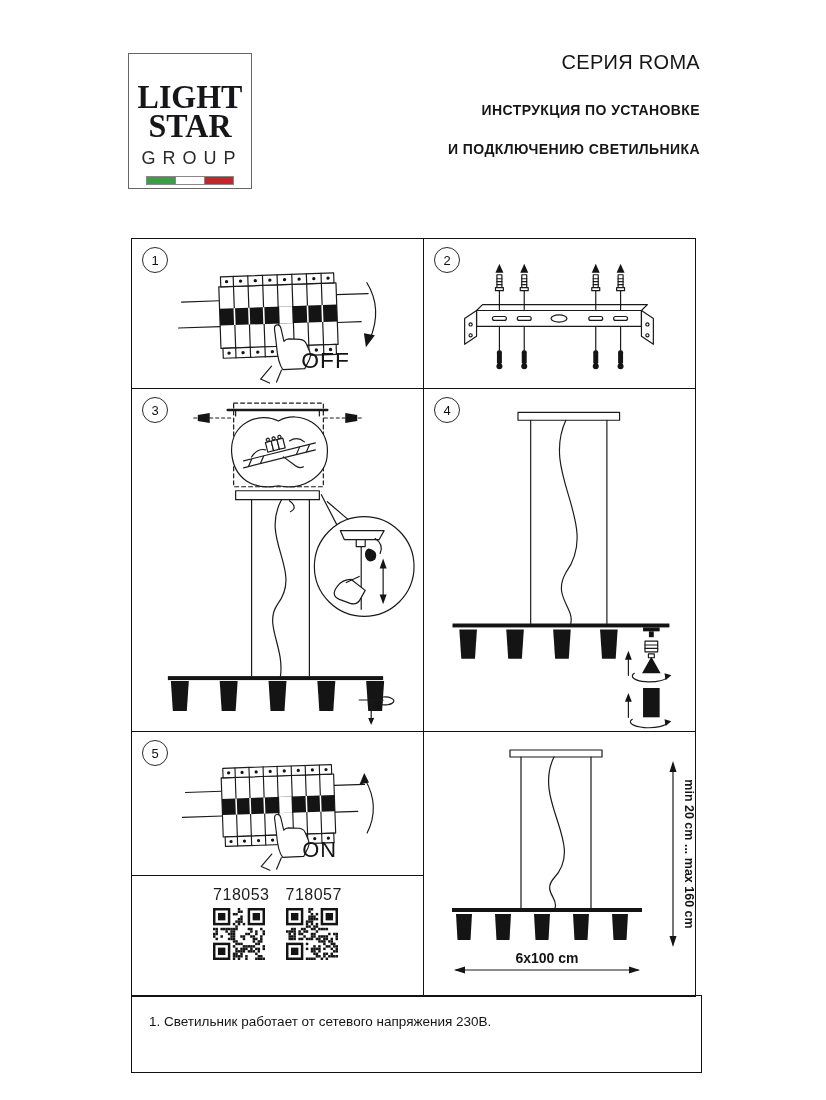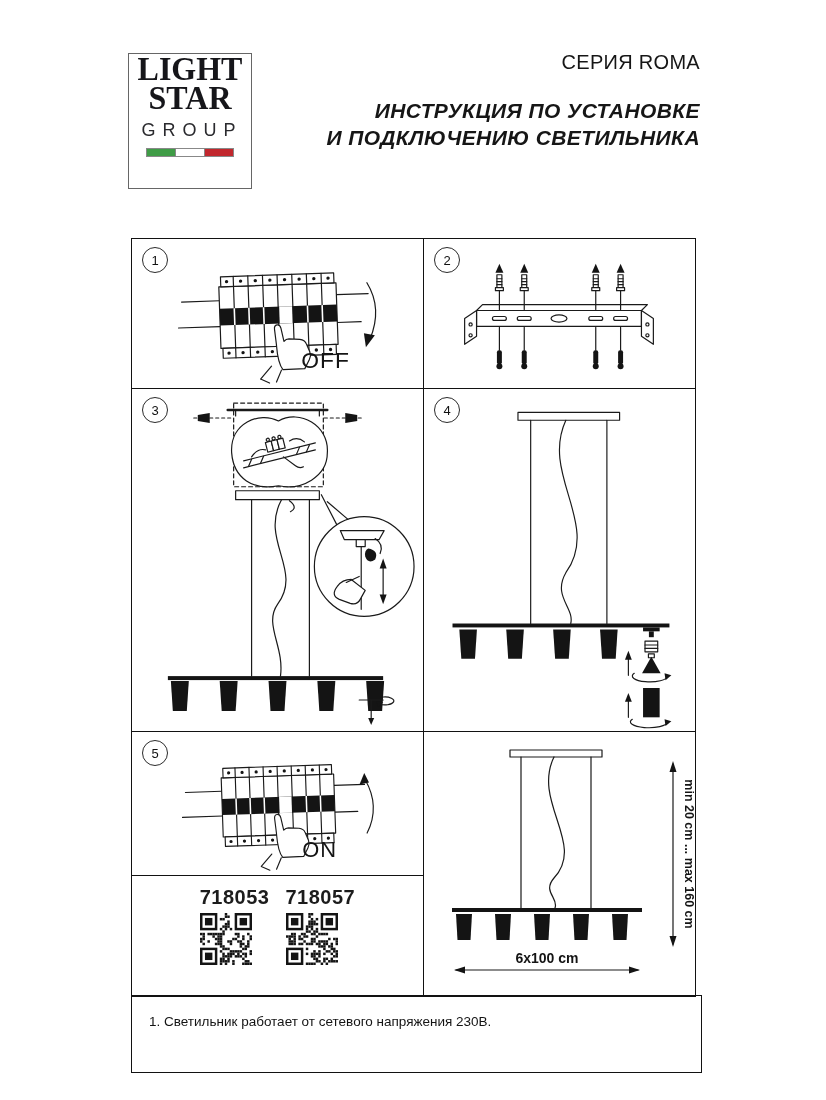--- a/index.html
+++ b/index.html
@@ -1,31 +1,31 @@
 <!DOCTYPE html>
 <html><head>
 <meta charset="utf-8">
 <style>
   html,body{margin:0;padding:0;background:#ffffff;}
   .sheet{position:relative;width:826px;height:1100px;background:#fff;overflow:hidden;
          font-family:"Liberation Sans",sans-serif;color:#1a1a1a;}
   
   .logo-box{position:absolute;left:128px;top:53px;width:124px;height:136px;
-            border:1px solid #666;background:#fff;text-align:center;box-sizing:border-box;padding-top:0;}
+            border:1px solid #666;background:#fff;text-align:center;box-sizing:border-box;padding-top:28px;}
   .logo-word{font-family:"Liberation Serif",serif;font-weight:bold;font-size:32px;line-height:29px;
              letter-spacing:0px;color:#16161a;transform:scaleY(1.08);}
   .logo-group{font-family:"Liberation Sans",sans-serif;font-size:18px;letter-spacing:7px;
               color:#2a2a2e;margin-top:8px;margin-left:4px;}
   .flag{width:86px;height:7px;margin:7px auto 0 auto;border:1px solid #888;display:flex;}
   .flag div{flex:1;}
   .flag .mid{border-left:1px solid #888;border-right:1px solid #888;}
   
   .header-block{position:absolute;top:44px;right:126px;text-align:right;}
   .hdr-line{font-weight:normal;font-size:20px;line-height:36px;letter-spacing:0.3px;color:#161616;}
-  .hdr-title{font-weight:bold;font-size:21px;line-height:27px;letter-spacing:0.4px;color:#161616;margin-top:17px;font-style:italic;}
+  .hdr-title{font-weight:bold;font-size:14px;line-height:27px;letter-spacing:0.4px;color:#161616;margin-top:17px;}
   
   .grid{position:absolute;left:131px;top:238px;width:563px;height:757px;
         border:1.5px solid #121212;box-sizing:content-box;}
   .cell{position:absolute;background:#fff;box-sizing:border-box;}
   .cell.br{border-right:1.5px solid #121212;}
   .cell.bb{border-bottom:1.5px solid #121212;}
   .stepnum{position:absolute;left:10px;top:8px;width:24px;height:24px;border:1.4px solid #2b2b2b;
            border-radius:50%;display:flex;align-items:center;justify-content:center;
            font-size:13px;color:#111;background:#fff;z-index:2;}
   .diag{position:absolute;left:0;top:0;width:100%;height:100%;}
@@ -33,21 +33,21 @@
   svg .lnw{stroke:#1a1a1a;stroke-width:1.2;fill:#fff;stroke-linejoin:round;}
   svg .fill{fill:#141414;stroke:none;}
   svg .wht{stroke:#fff;stroke-width:1.6;fill:none;}
   svg text{font-family:"Liberation Sans",sans-serif;fill:#141414;}
   .switch-label{font-size:23px;letter-spacing:1px;}
   .dim-label{font-size:12.5px;font-weight:bold;}
   
   .qr-row{position:absolute;left:0;top:0;width:100%;height:100%;display:flex;
           align-items:flex-start;justify-content:center;gap:16px;padding-top:10px;box-sizing:border-box;}
   .qr-item{text-align:center;}
-  .qr-label{font-weight:bold;font-size:20px;letter-spacing:0.5px;color:#1c1c1c;margin-bottom:4px;}
+  .qr-label{font-weight:normal;font-size:16px;letter-spacing:0.5px;color:#1c1c1c;margin-bottom:4px;}
   .qr-item svg{display:block;background:#fff;}
   
   .notes-box{position:absolute;left:131px;top:995px;width:571px;height:78px;
              border:1.5px solid #121212;box-sizing:border-box;padding:15px 0 0 17px;}
   .note-line{font-size:13.5px;line-height:22px;color:#141414;}
 </style>
 </head>
 <body>
 
 <div class="sheet">
@@ -59,21 +59,21 @@
     <div class="flag">
       <div style="background: rgb(63, 156, 70);"></div>
       <div class="mid" style="background: rgb(255, 255, 255);"></div>
       <div style="background: rgb(193, 39, 45);"></div>
     </div>
   </div>
 
   <div class="header-block">
     <div class="hdr-line">СЕРИЯ ROMA</div>
     <div class="hdr-title">ИНСТРУКЦИЯ ПО УСТАНОВКЕ</div>
-    <div class="hdr-title" style="margin-top:0;">И ПОДКЛЮЧЕНИЮ СВЕТИЛЬНИКА</div>
+    <div class="hdr-title" style="margin-top:12px;">И ПОДКЛЮЧЕНИЮ СВЕТИЛЬНИКА</div>
   </div>
 
   <div class="grid">
 
     <div class="cell br bb" style="left:0;top:0;width:292px;height:150px;">
       <div class="stepnum">1</div>
       <svg class="diag" viewBox="0 0 292 150">
         <g transform="rotate(-2 150 78)">
           <path class="ln" d="M50,60 H88 M46,86 H88 M206,58 H238 M206,86 H230"></path>
           <rect class="lnw" x="88" y="46" width="118" height="62"></rect>

